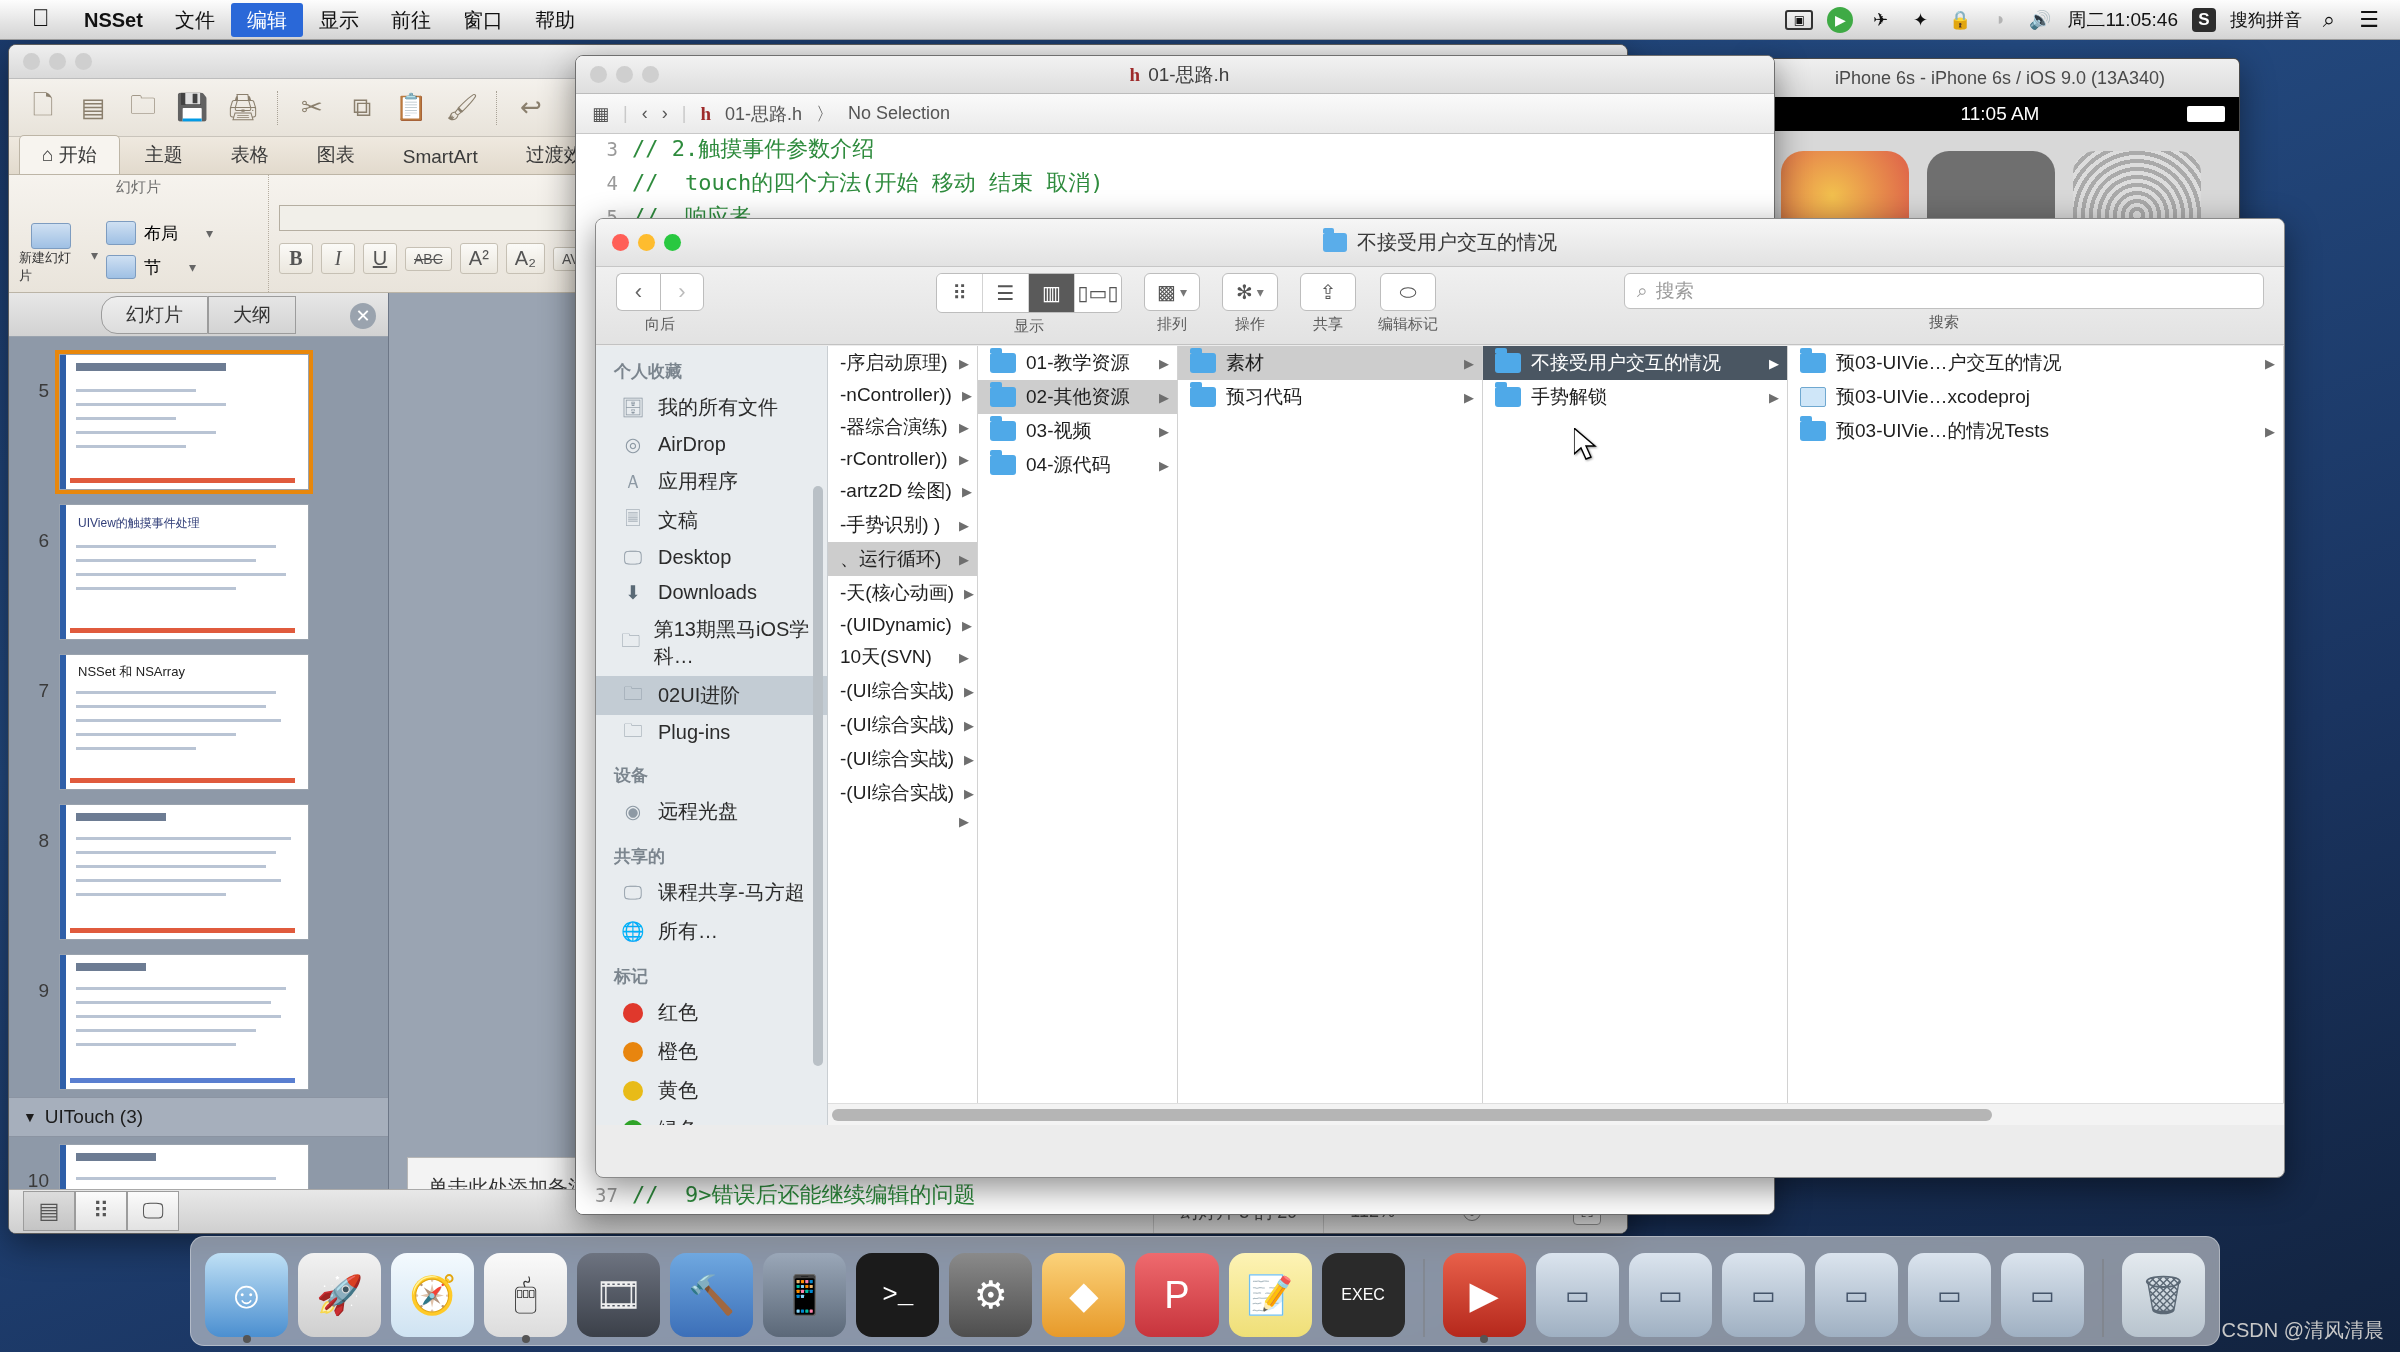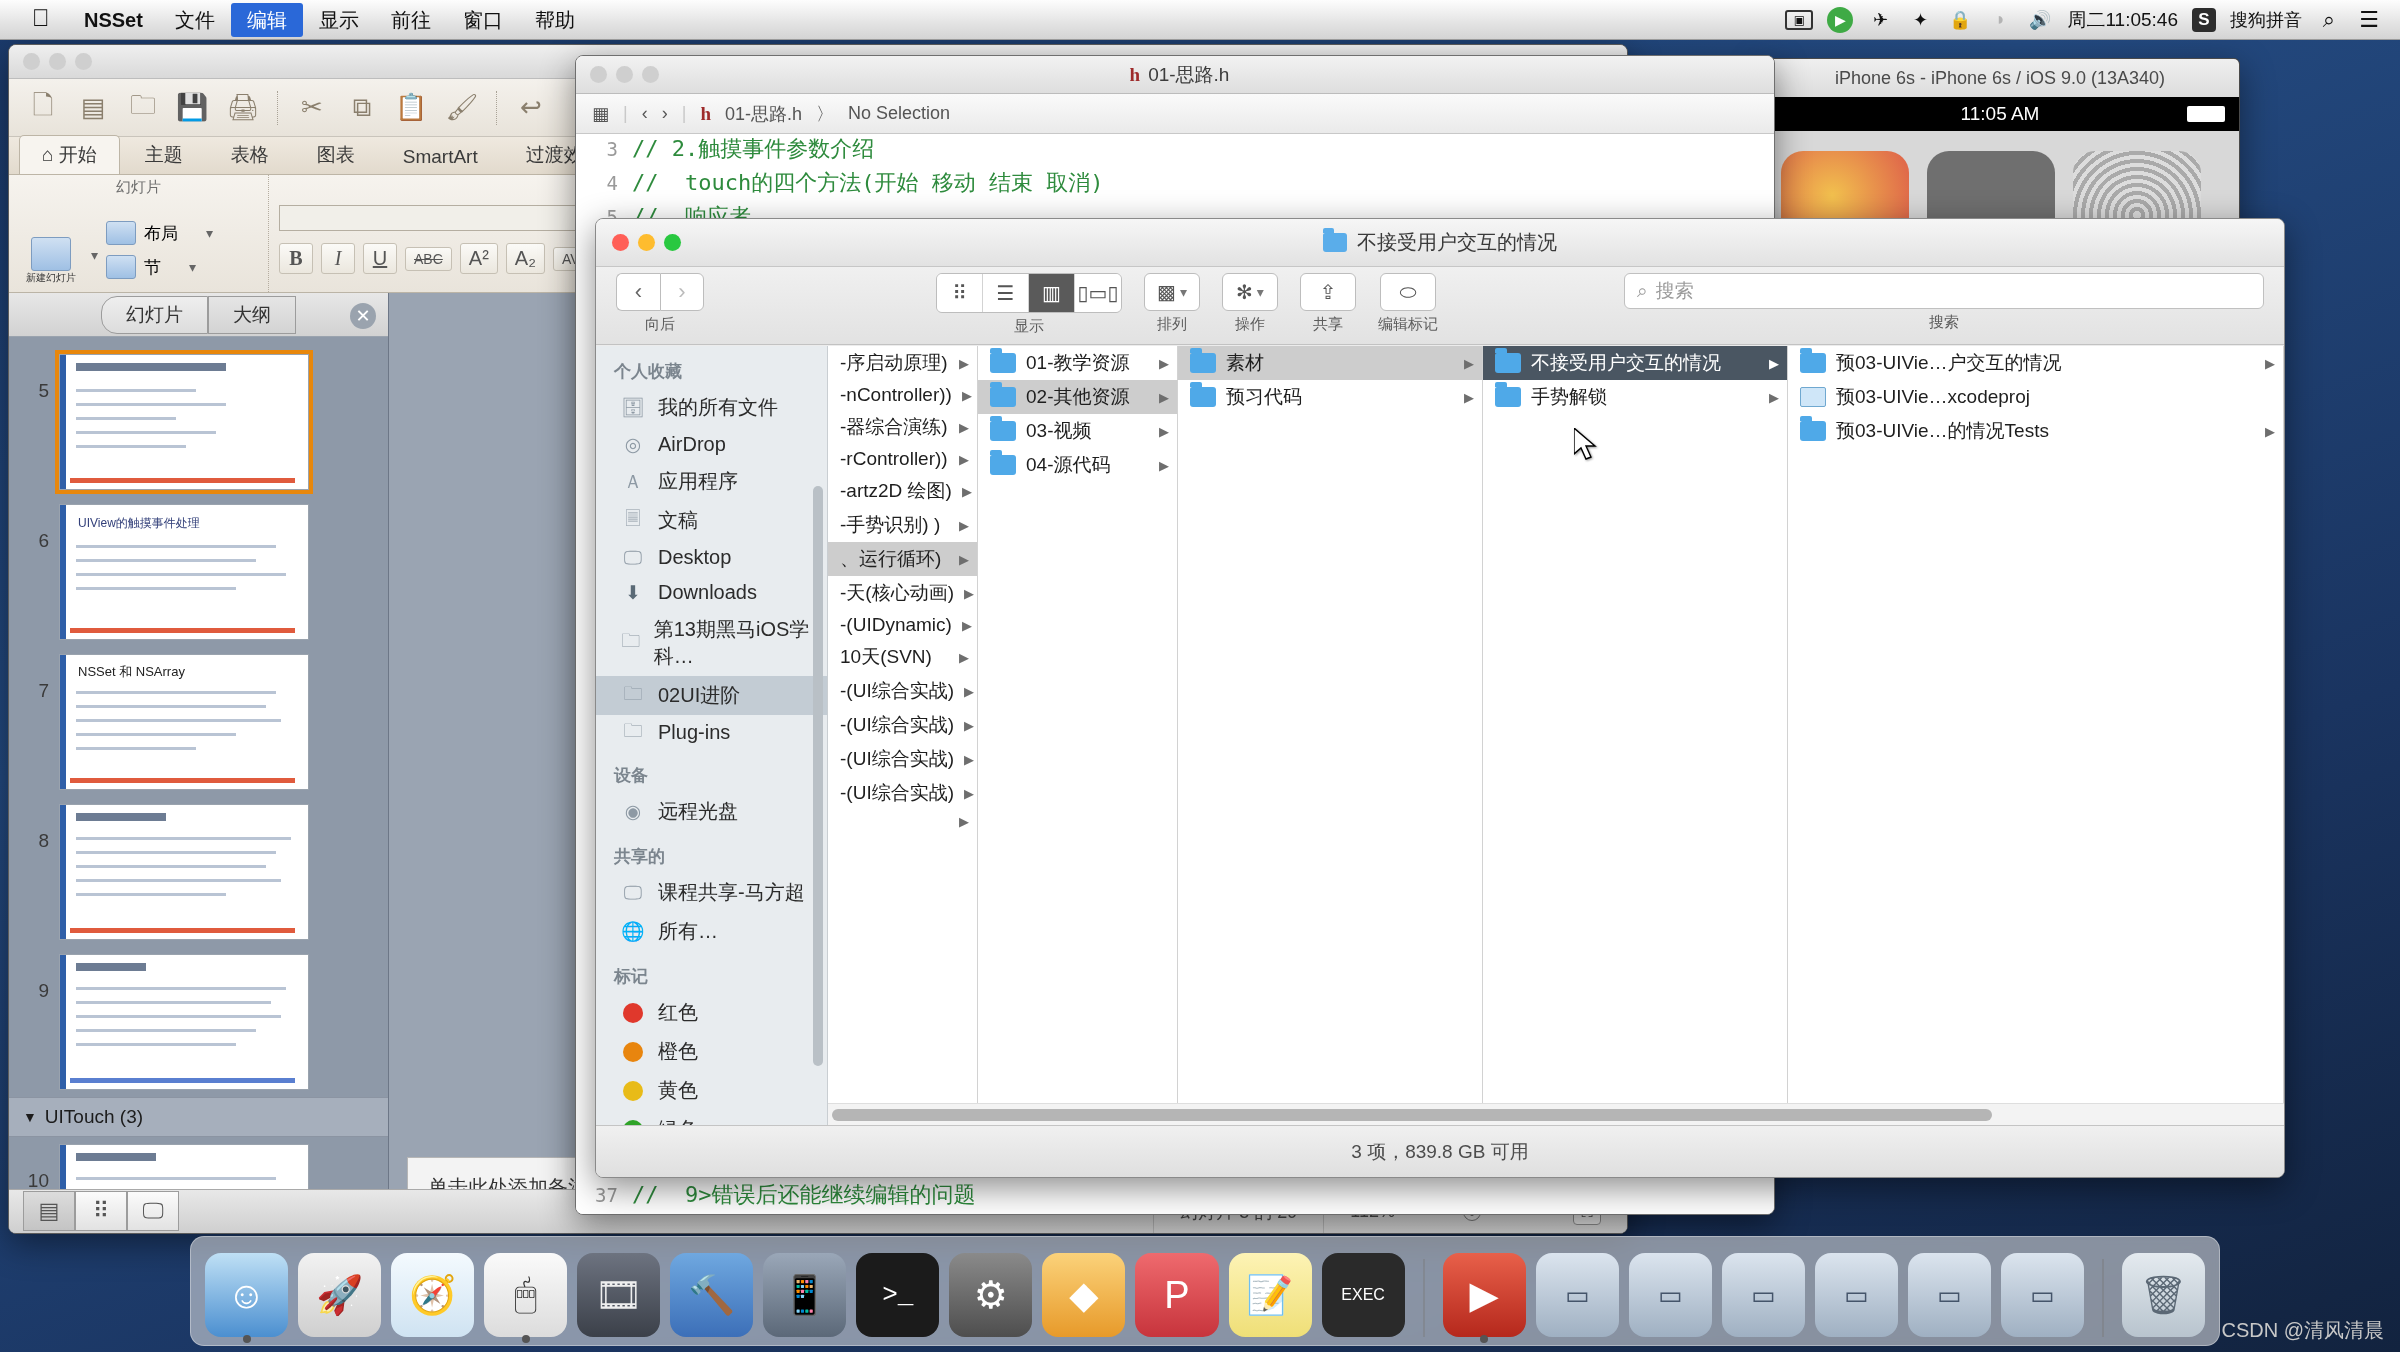--- a/index.html
+++ b/index.html
@@ -257,21 +257,21 @@
       <div class="rtab">SmartArt</div>
       <div class="rtab">过渡效果</div>
     </div>
 
     <div class="ribbon">
       <div class="rgroup" style="width:260px">
         <div class="gl">幻灯片</div>
         <div class="rrow" style="align-items:flex-end;height:84px">
           <div class="bigbtn">
             <span class="sqicon"></span>
-            <span style="font-size:10px">新建幻灯片</span>
+            <span style="font-size:13px">新建幻灯片</span>
           </div>
           <span style="font-size:14px;color:#666;padding-bottom:22px">▾</span>
           <div style="display:flex;flex-direction:column;gap:10px;padding-bottom:6px">
             <div style="display:flex;align-items:center;gap:8px">
               <span class="sqicon" style="width:30px;height:24px"></span>
               <span style="font-size:17px">布局</span>
               <span style="font-size:14px;color:#666;margin-left:20px">▾</span>
             </div>
             <div style="display:flex;align-items:center;gap:8px">
               <span class="sqicon" style="width:30px;height:24px"></span>
@@ -770,23 +770,20 @@
             <span>预03-UIVie…的情况Tests</span>
             <span class="arr">▶</span>
           </div>
       </div>
     </div>
 
     <div id="hscroll">
       <div class="thumb"></div>
     </div>
 
-    <div id="fstatus">
-      <span>3 项，839.8 GB 可用</span>
-    </div>
   </div>
 
   <div id="cursor">
     <svg width="26" height="36" viewBox="0 0 26 36">
       <polygon points="0,0 0,26 7,20 12,31 17,29 12,18 21,18" fill="#ffffff" stroke="#000" stroke-width="1.4"></polygon>
     </svg>
   </div>
 
   <div id="menubar">
     <div class="mb-left">

